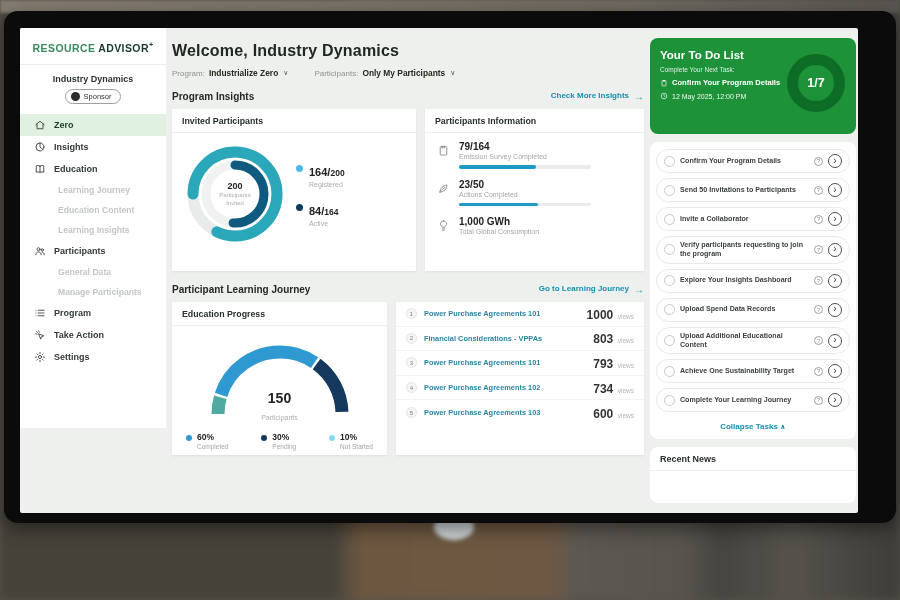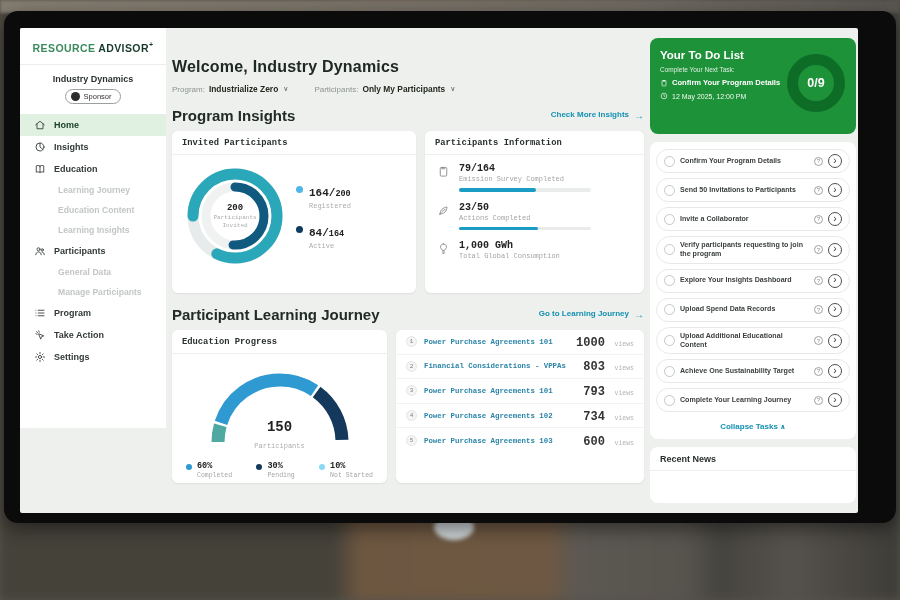--- a/index.html
+++ b/index.html
@@ -33,34 +33,34 @@
   .badge-dot { width:9px; height:9px; border-radius:50%; background:#2c2c2c; display:inline-block; }
   nav { margin-top:10px; }
   .nav-item { display:flex; align-items:center; gap:8px; padding:5px 14px; font-size:9px;
     font-weight:bold; color:#333b36; cursor:pointer; }
   .nav-item.active { background:#e0f1e1; color:#1d4029; }
   .nav-item.sub { padding:5px 14px 5px 38px; color:#c2c7c3; font-weight:bold; font-size:8.6px; }
   .nicon { width:12px; height:12px; color:#3b423d; display:inline-flex; }
   .nicon svg { width:12px; height:12px; }
 
   
-  .main { position:absolute; left:146px; top:16px; width:482px; padding:14px 0 0 6px; }
+  .main { position:absolute; left:146px; top:0; width:482px; padding:14px 0 0 6px; }
   h1 { font-size:16px; font-weight:bold; color:#202823; letter-spacing:.2px; }
   .filters { display:flex; gap:26px; margin-top:8px; align-items:center; }
   .filter { display:flex; align-items:center; gap:4px; cursor:pointer; }
   .flabel { font-size:8px; color:#8d938f; }
   .fvalue { font-size:8.4px; font-weight:bold; color:#23291f; }
   .chev { font-size:7px; color:#555; margin-left:1px; }
   .sec-row { display:flex; align-items:center; justify-content:space-between; margin-top:13px; width:472px; }
-  h2 { font-size:15px; font-weight:bold; color:#232b26;text-align:center; }
+  h2 { font-size:10px; font-weight:bold; color:#232b26;text-align:center; }
   .tlink { font-size:8px; font-weight:bold; color:#1390b2; cursor:pointer; display:flex; gap:5px; align-items:flex-start; }
   .tlink .arr { font-size:10px; }
 
   .cards-row { display:flex; gap:9px; margin-top:7px; }
-  .card { background:#fff; border-radius:6px; box-shadow:0 1px 2px rgba(0,0,0,.07);font-family:Liberation Mono, monospace; }
+  .card { background:#fff; border-radius:0; box-shadow:0 1px 2px rgba(0,0,0,.07); }
   .card-title { font-size:8.8px; font-weight:bold; color:#28302b; padding:7px 10px 6px; border-bottom:1px solid #eef0ee; }
 
   .card.invited { width:244px; height:162px; }
   .inv-body { display:flex; align-items:center; padding:6px 8px; gap:6px; }
   .donut-wrap { position:relative; width:110px; height:110px; }
   .donut-center { position:absolute; inset:0; display:flex; flex-direction:column; align-items:center; justify-content:center; text-align:center; }
   .donut-center b { font-size:9px; color:#222; }
   .donut-center span { font-size:6px; color:#a9aeaa; width:44px; line-height:1.2; margin-top:1px; }
   .legend-col { display:flex; flex-direction:column; gap:13px; }
   .leg-item { position:relative; padding-left:13px; }
@@ -147,21 +147,21 @@
           <span>Sponsor</span>
         </div>
         <nav id="nav">
             <div class="nav-item active">
               <span class="nicon">
                 <svg viewBox="0 0 24 24" fill="none" stroke="currentColor" stroke-width="1.8" stroke-linecap="round" stroke-linejoin="round">
                   <path d="M3.5 11.5L12 4.5l8.5 7"></path>
                   <path d="M6 9.8V19.5h12V9.8"></path>
                 </svg>
               </span>
-              <span>Home</span>
+              <span>Zero</span>
             </div>
             <div class="nav-item">
               <span class="nicon">
                 <svg viewBox="0 0 24 24" fill="none" stroke="currentColor" stroke-width="1.8" stroke-linecap="round" stroke-linejoin="round">
                   <circle cx="12" cy="12" r="8"></circle>
                   <path d="M12 4v8l6 5"></path>
                 </svg>
               </span>
               <span>Insights</span>
             </div>
@@ -415,21 +415,21 @@
             <span>Confirm Your Program Details</span>
           </div>
           <div class="hero-date">
             <svg viewBox="0 0 24 24" fill="none" stroke="#fff" stroke-width="2">
                 <circle cx="12" cy="12" r="8.5"></circle>
                 <path d="M12 7v5l3.5 2"></path>
               </svg>
             <span>12 May 2025, 12:00 PM</span>
           </div>
           <div class="ring">
-            <span>0/9</span>
+            <span>1/7</span>
           </div>
         </section>
 
         <section class="tasks-card">
           <div id="tasks">
               <div class="task">
                 <span class="cb"></span>
     <span class="tlabel">Confirm Your Program Details</span>
     <span class="help">?</span>
     <span class="go">›</span>

